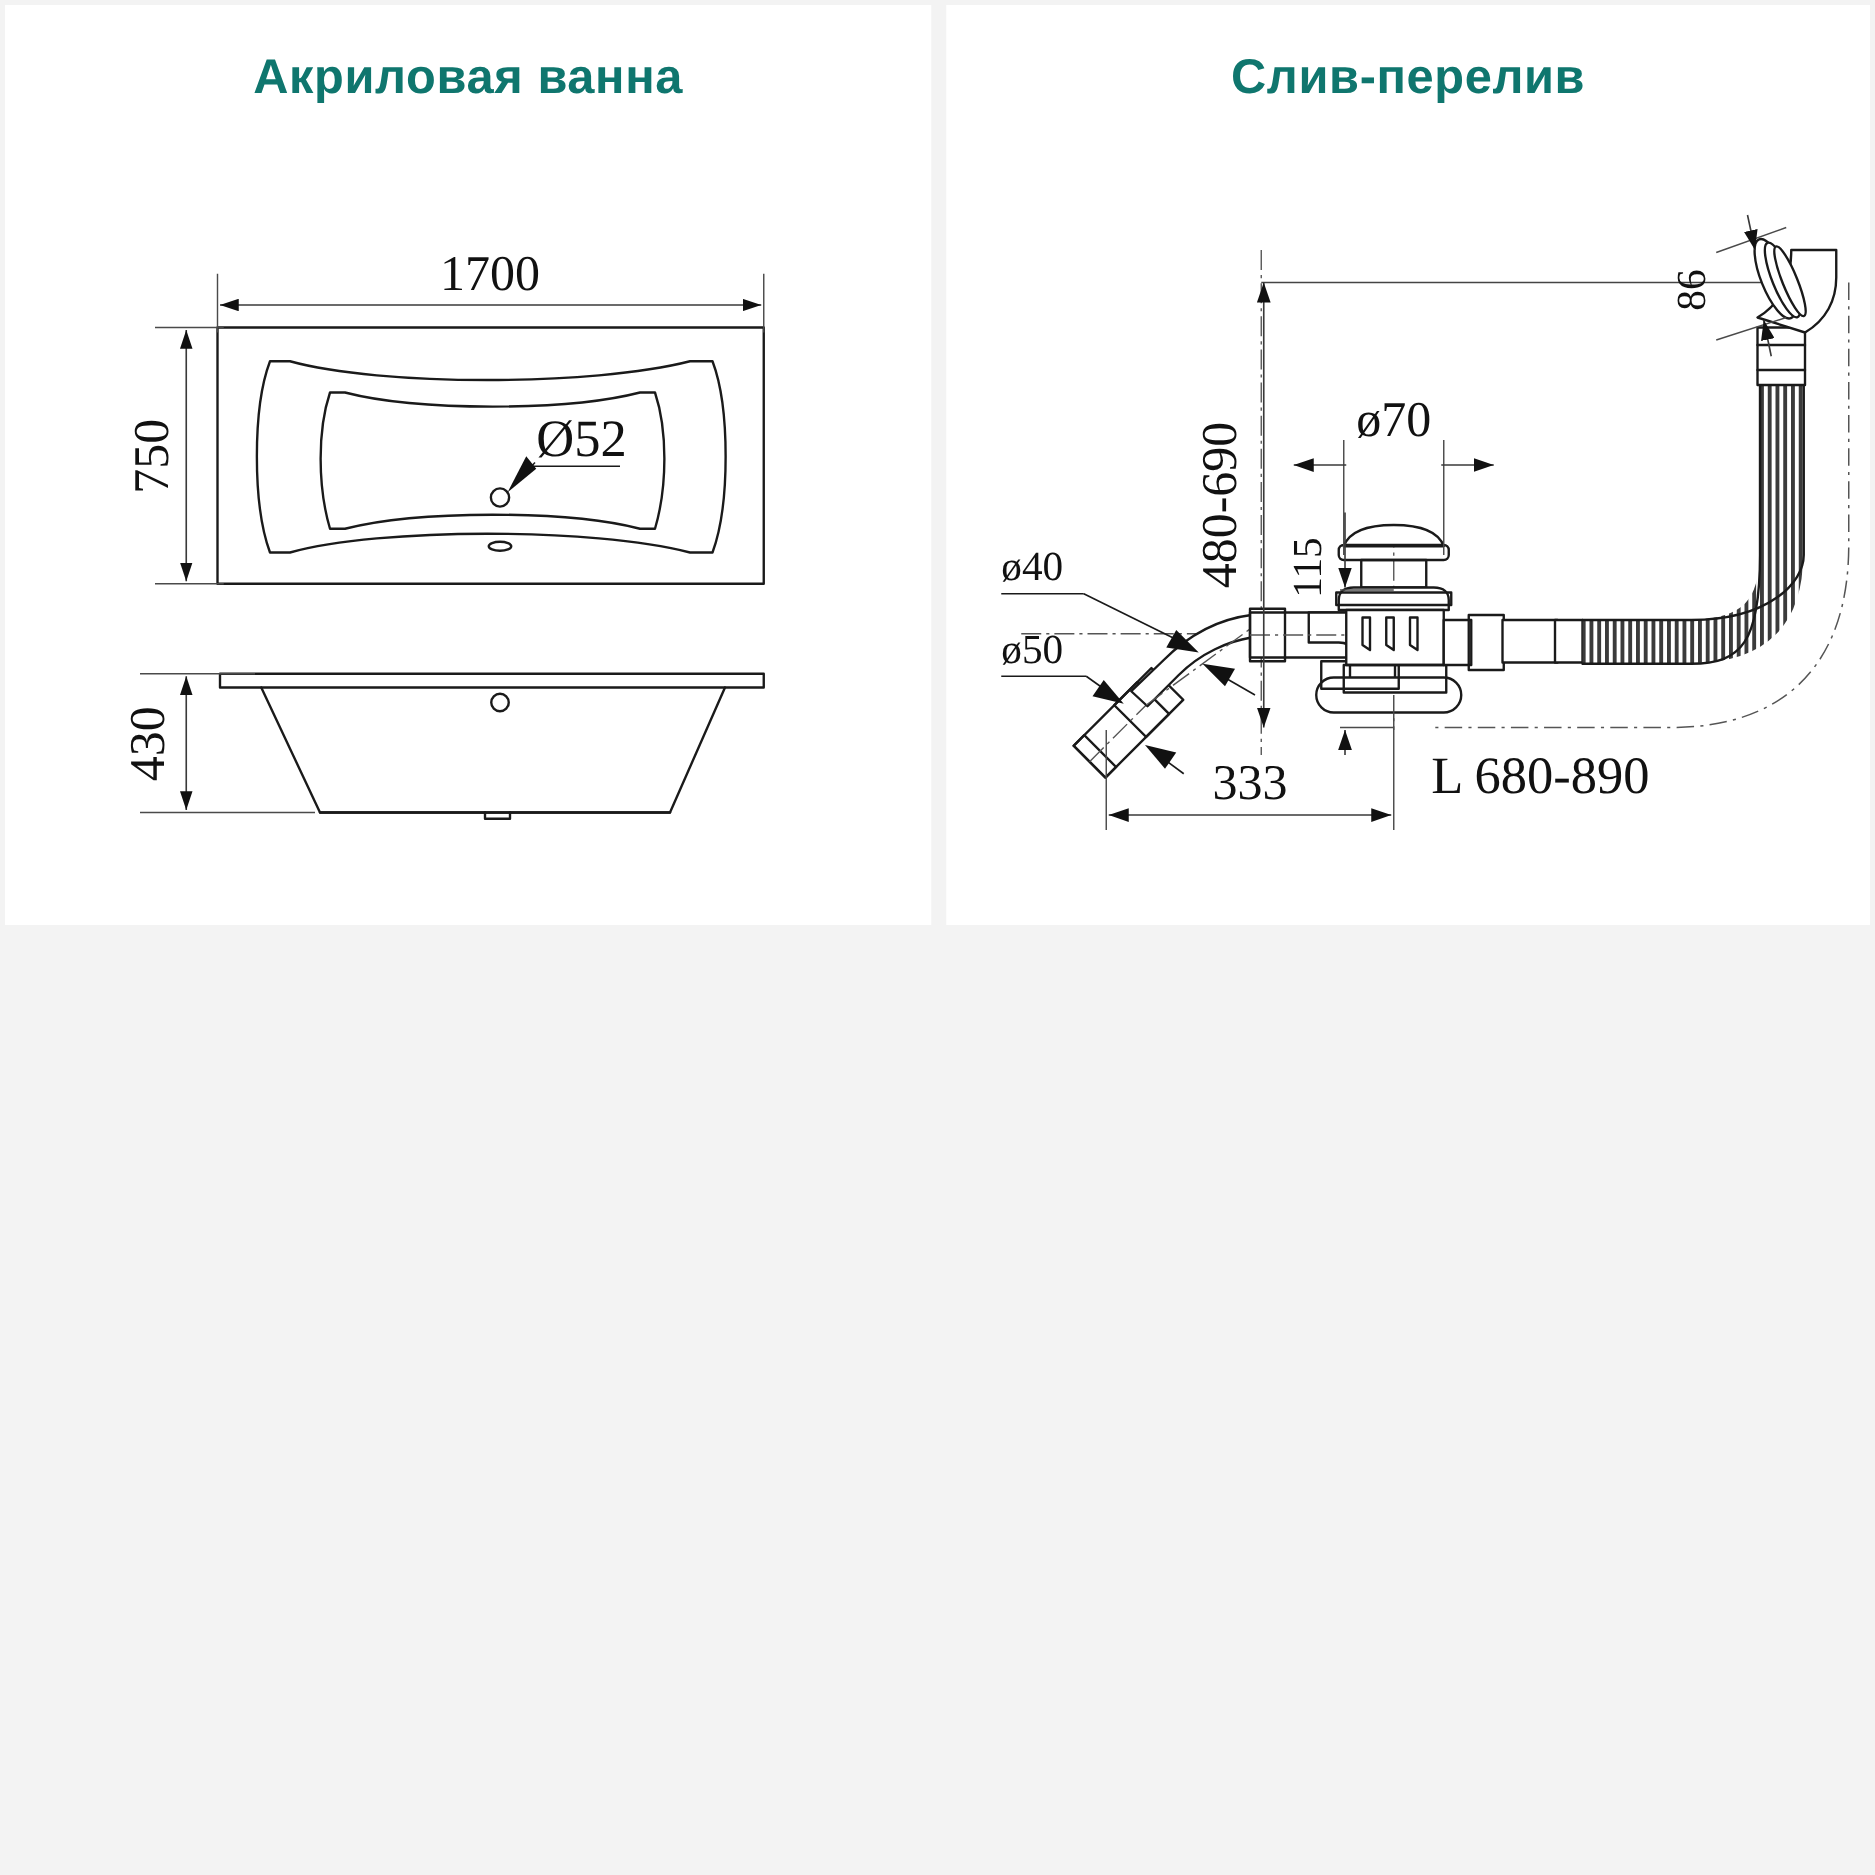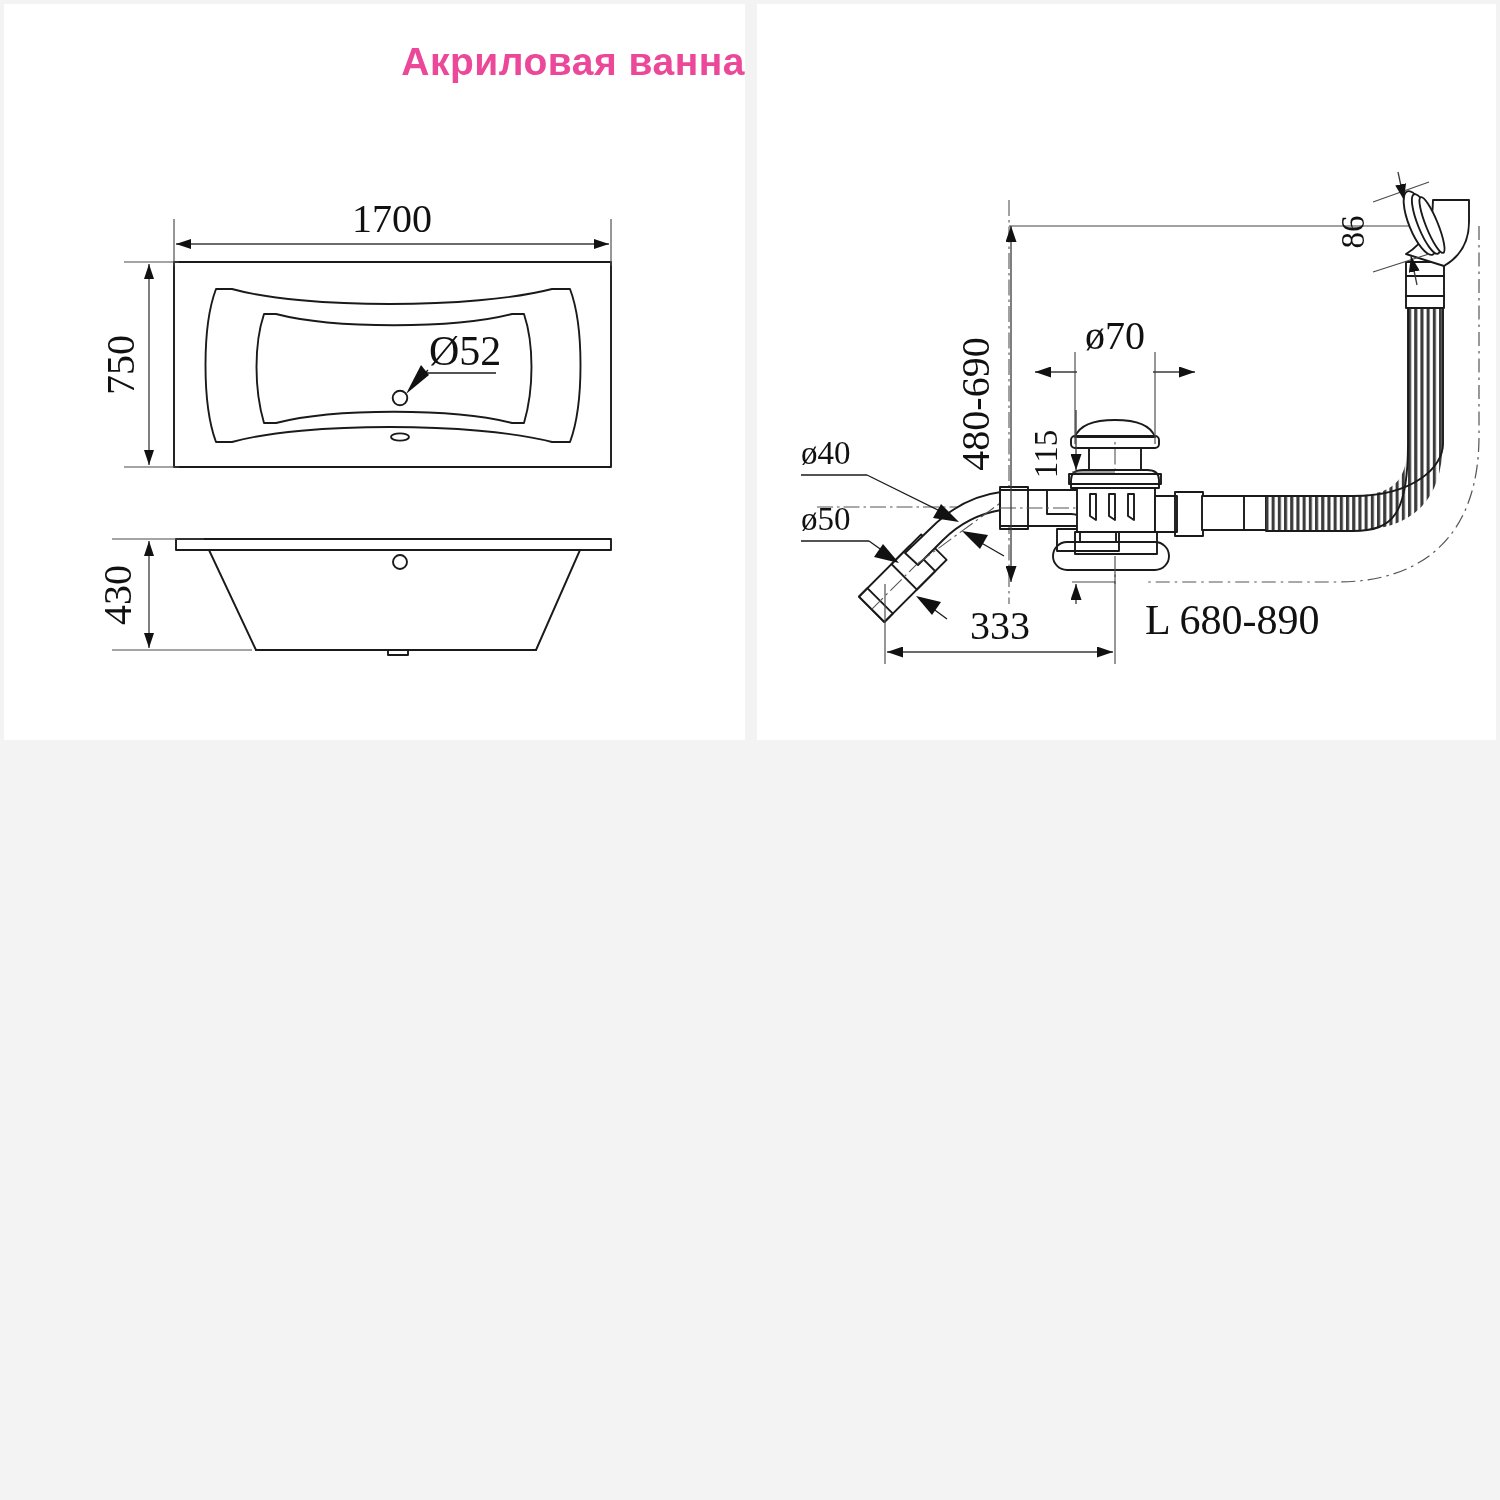--- a/index.html
+++ b/index.html
@@ -19,25 +19,25 @@
     top: 4px;
     height: 736px;
   }
   #panel-left  { left: 4px;   width: 741px; }
   #panel-right { left: 757px; width: 739px; }
 
   .panel-title {
     position: absolute;
     top: 36px;
     left: 0; right: 0;
-    text-align: right;
+    text-align: center;
     font-family: "Liberation Sans", sans-serif;
     font-weight: bold;
     font-size: 39px;
-    color: #ec4899;
+    color: #0f766e;
     letter-spacing: 0.5px;
   }
 
   svg.draw {
     position: absolute;
     top: 0; left: 0;
     width: 100%; height: 100%;
     overflow: visible;
   }
   .ln    { stroke: #1a1a1a; stroke-width: 1.9; fill: none; stroke-linecap: round; stroke-linejoin: round; }
@@ -139,20 +139,21 @@
 
         <line x1="108" y1="535" x2="200" y2="535" class="ext"></line>
         <line x1="108" y1="646" x2="248" y2="646" class="ext"></line>
         <line x1="145" y1="537" x2="145" y2="644" class="dim" marker-start="url(#arrL)" marker-end="url(#arrR)"></line>
         <text class="dimtxt" x="127" y="591" text-anchor="middle" transform="rotate(-90 127 591)">430</text>
       </g>
     </svg>
   </div>
 
   <div class="panel" id="panel-right">
+    <div class="panel-title">Слив-перелив</div>
 
     <svg class="draw" viewBox="0 0 739 736">
       <defs>
         <marker id="arrR2" markerWidth="17" markerHeight="11" refX="16" refY="5.5" orient="auto" markerUnits="userSpaceOnUse">
           <path d="M0,0 L16,5.5 L0,11 z" class="arw"></path>
         </marker>
         <marker id="arrL2" markerWidth="17" markerHeight="11" refX="1" refY="5.5" orient="auto" markerUnits="userSpaceOnUse">
           <path d="M17,0 L1,5.5 L17,11 z" class="arw"></path>
         </marker>
         <pattern id="corr" width="6.2" height="10" patternUnits="userSpaceOnUse">

